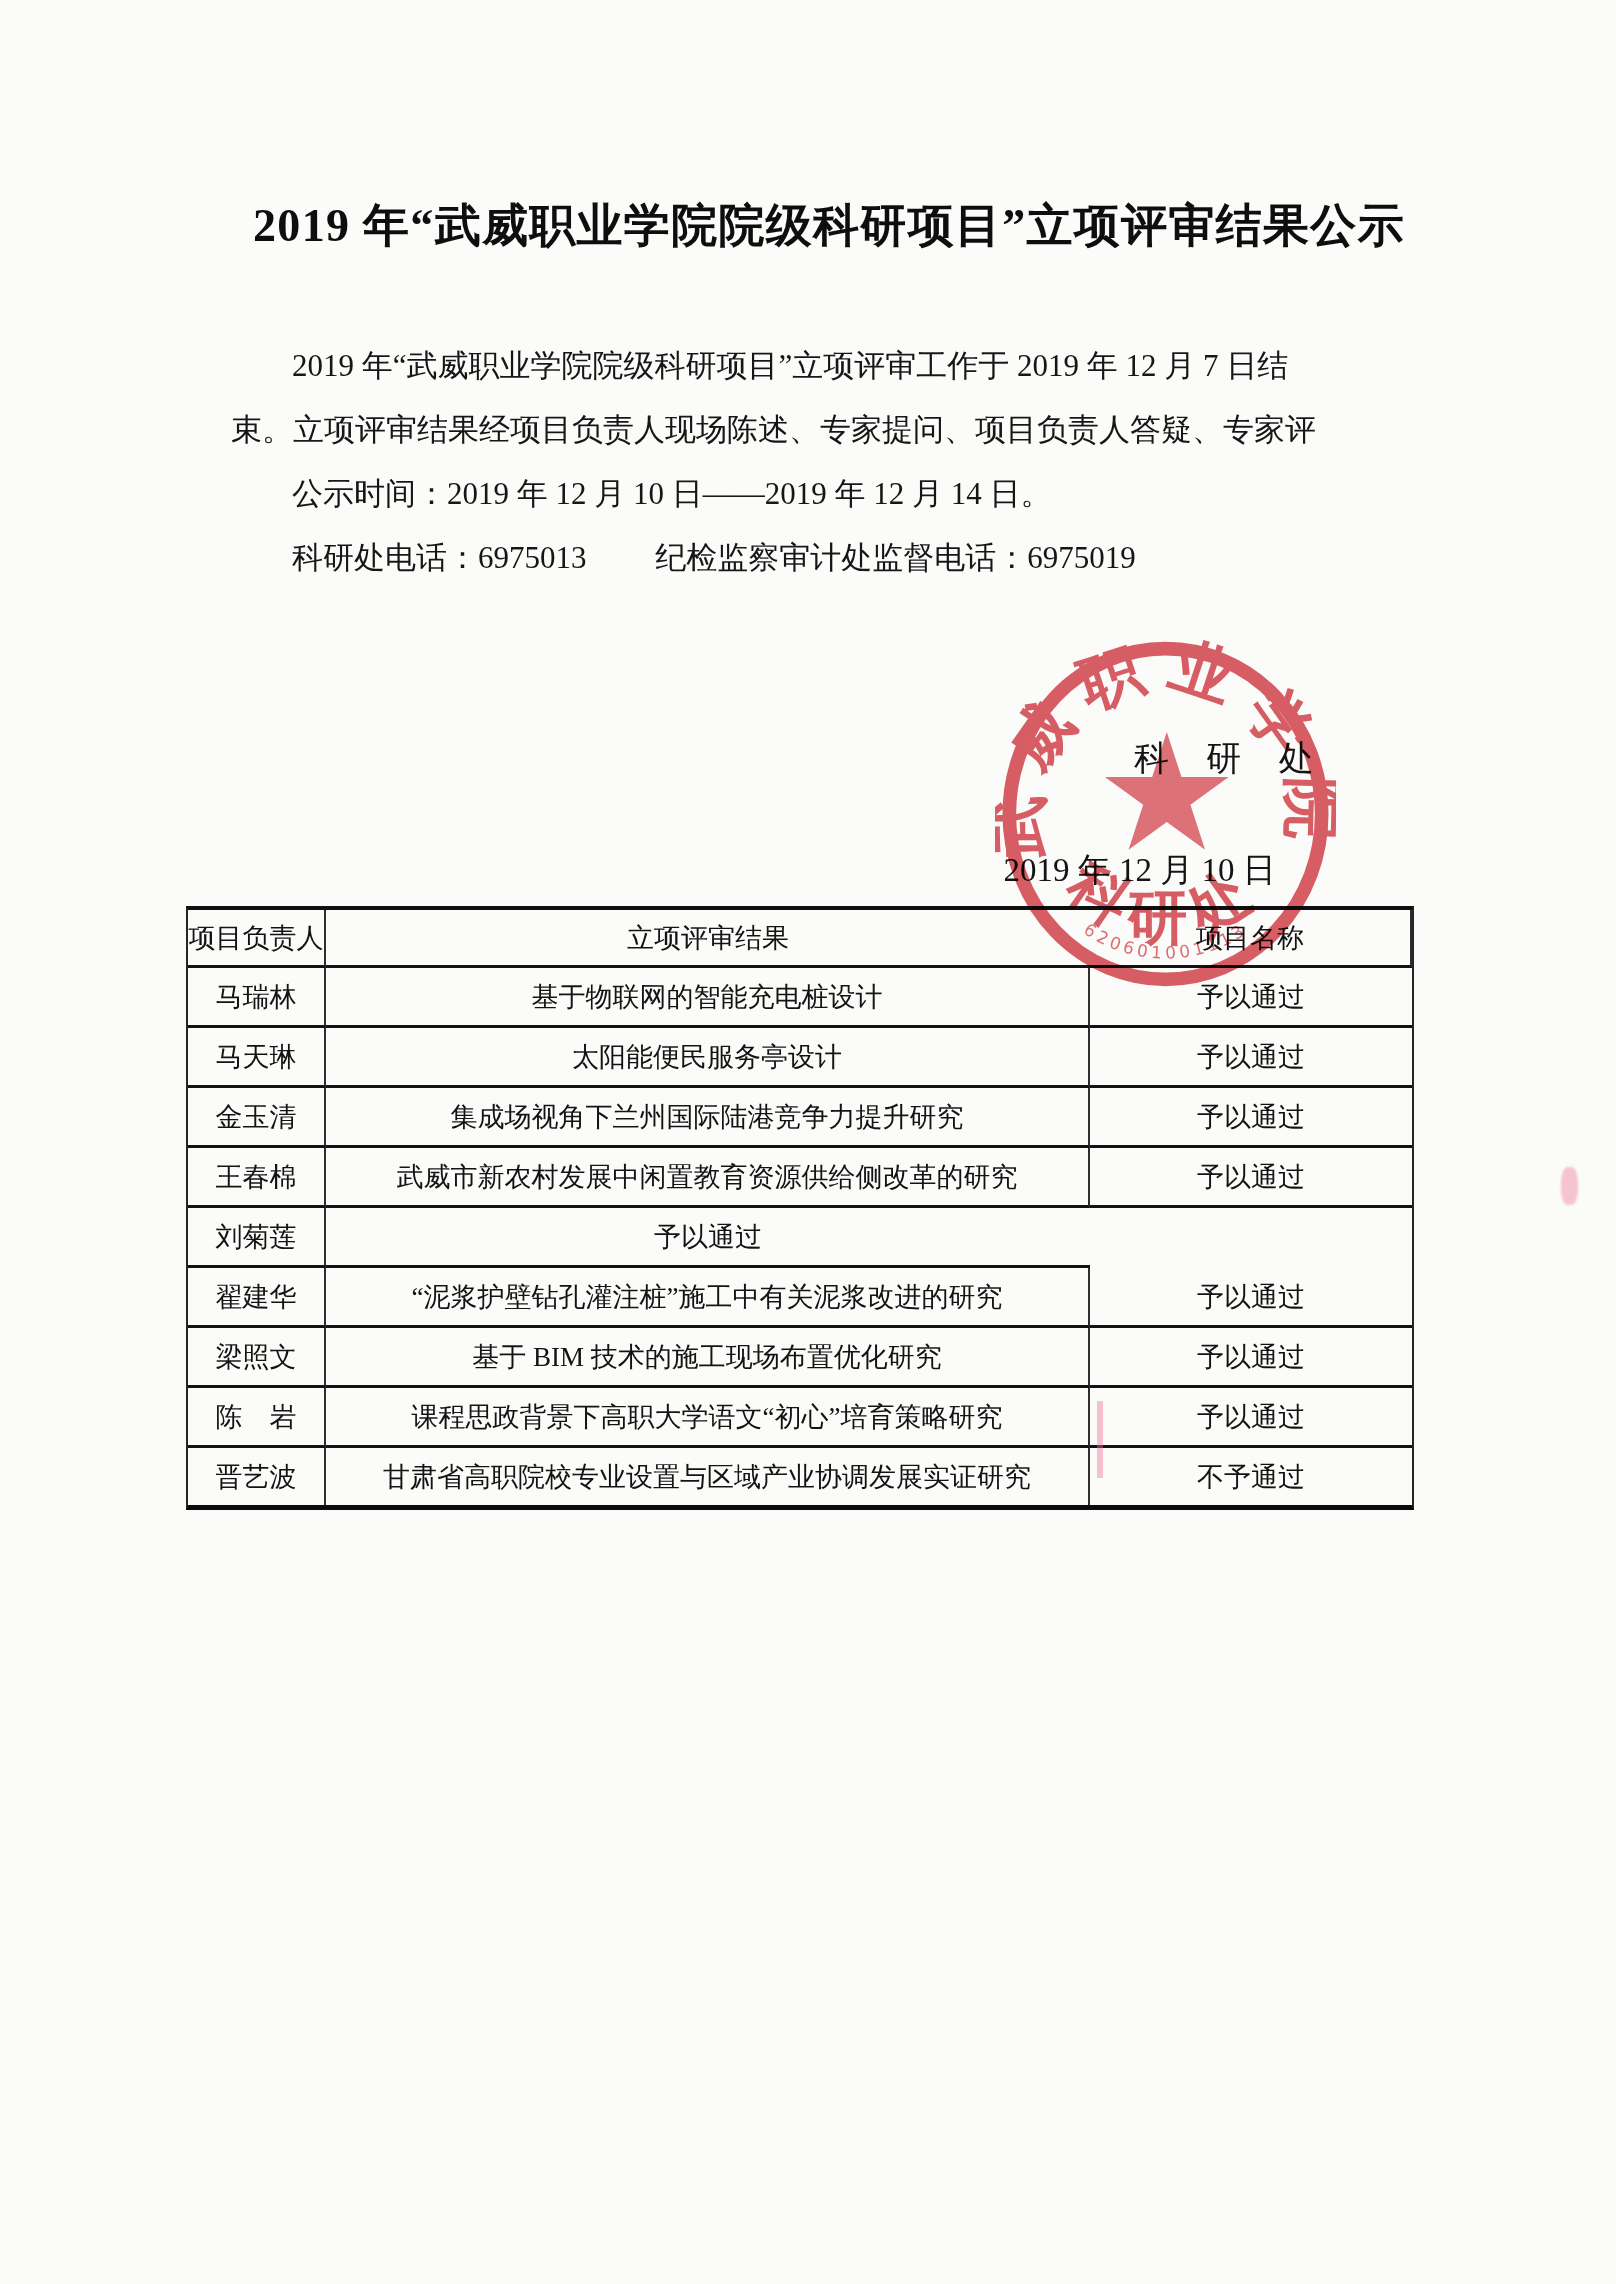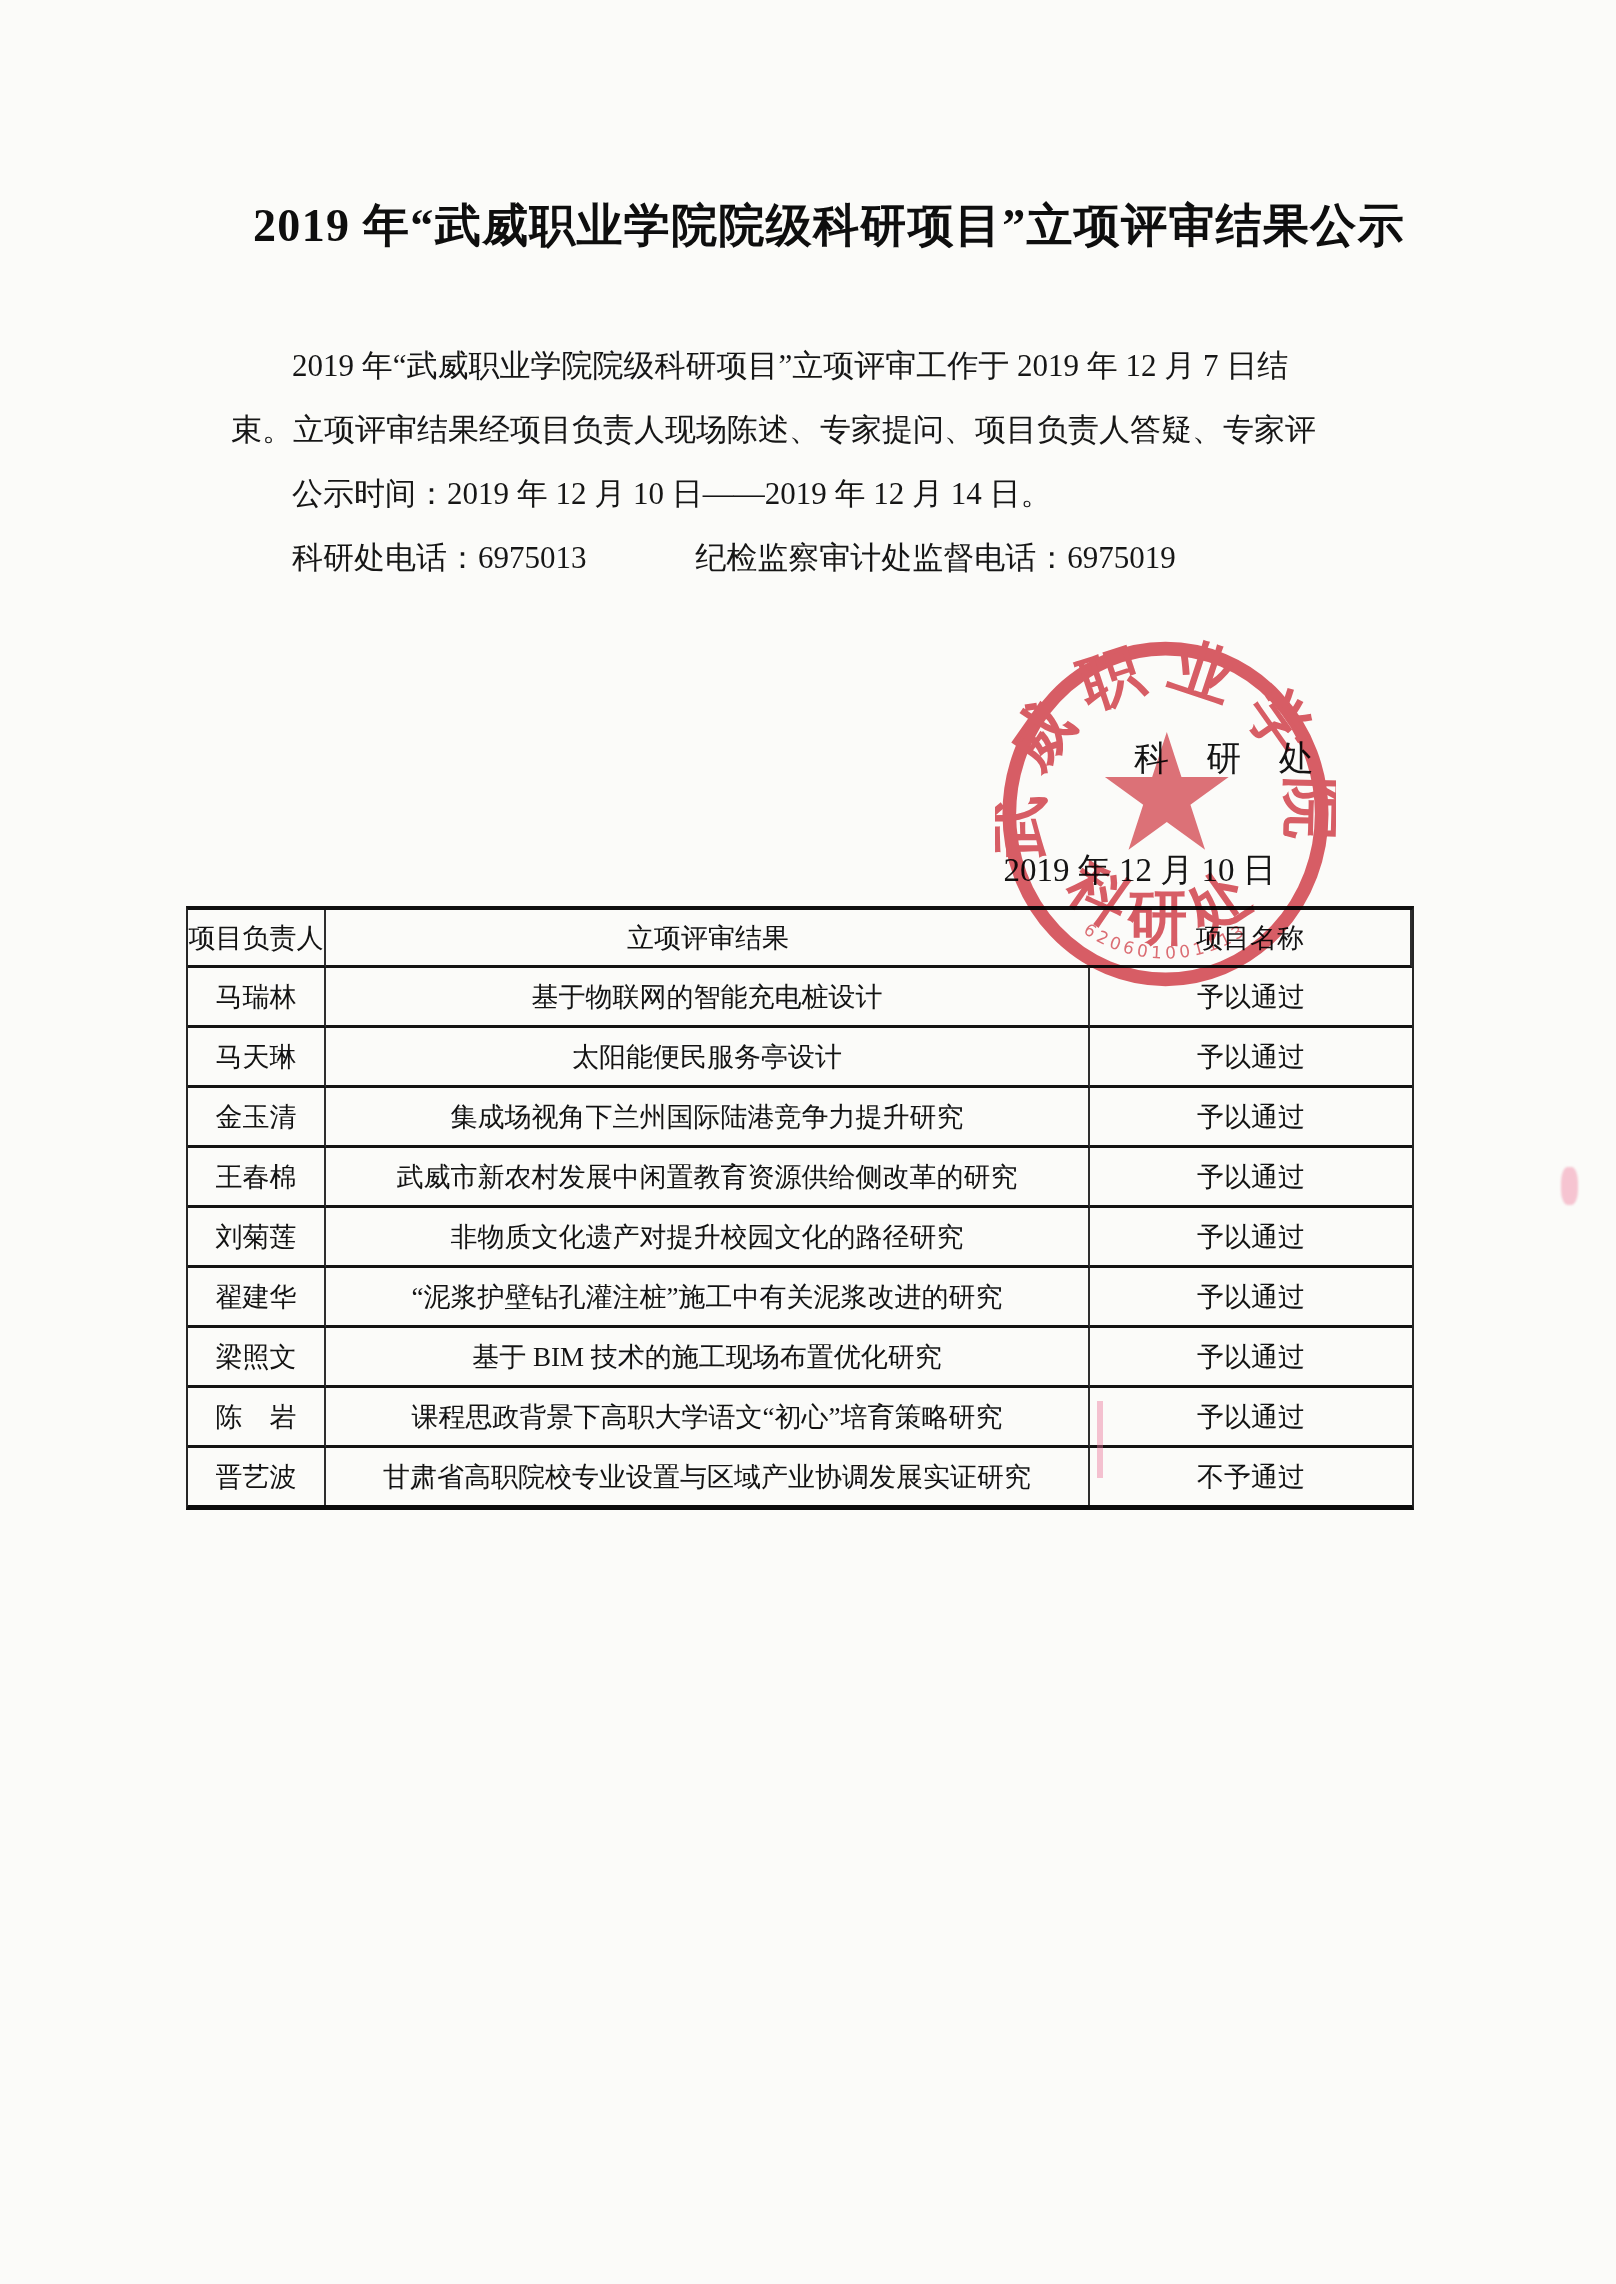--- a/index.html
+++ b/index.html
@@ -22,21 +22,21 @@
     padding-left:21px;
   }
 
   .body-text{
     position:absolute;left:231px;top:334px;width:1204px;
     font-size:31px;line-height:64px;
     white-space:nowrap;
   }
   .body-line{height:64px;}
   .indent{padding-left:61px;}
-  .phone-right-gap{margin-left:101px;}
+  .phone-right-gap{margin-left:61px;}
 
   
   .stamp-office-label{
     position:absolute;left:937px;top:735px;width:391px;
     text-align:right;font-size:35px;letter-spacing:14.3px;color:#141414;
     white-space:nowrap;
   }
   .stamp-date{
     position:absolute;left:879px;top:848px;width:521px;
     text-align:center;font-size:33px;color:#141414;
@@ -124,21 +124,20 @@
       <div class="t-cell t-cell--c2">集成场视角下兰州国际陆港竞争力提升研究</div>
       <div class="t-cell">予以通过</div>
     </div>
     <div class="t-row">
       <div class="t-cell t-cell--c1">王春棉</div>
       <div class="t-cell t-cell--c2">武威市新农村发展中闲置教育资源供给侧改革的研究</div>
       <div class="t-cell">予以通过</div>
     </div>
     <div class="t-row">
       <div class="t-cell t-cell--c1">刘菊莲</div>
-      <div class="t-cell t-cell--c2">非物质文化遗产对提升校园文化的路径研究</div>
       <div class="t-cell">予以通过</div>
     </div>
     <div class="t-row">
       <div class="t-cell t-cell--c1">翟建华</div>
       <div class="t-cell t-cell--c2">“泥浆护壁钻孔灌注桩”施工中有关泥浆改进的研究</div>
       <div class="t-cell">予以通过</div>
     </div>
     <div class="t-row">
       <div class="t-cell t-cell--c1">梁照文</div>
       <div class="t-cell t-cell--c2">基于 BIM 技术的施工现场布置优化研究</div>

